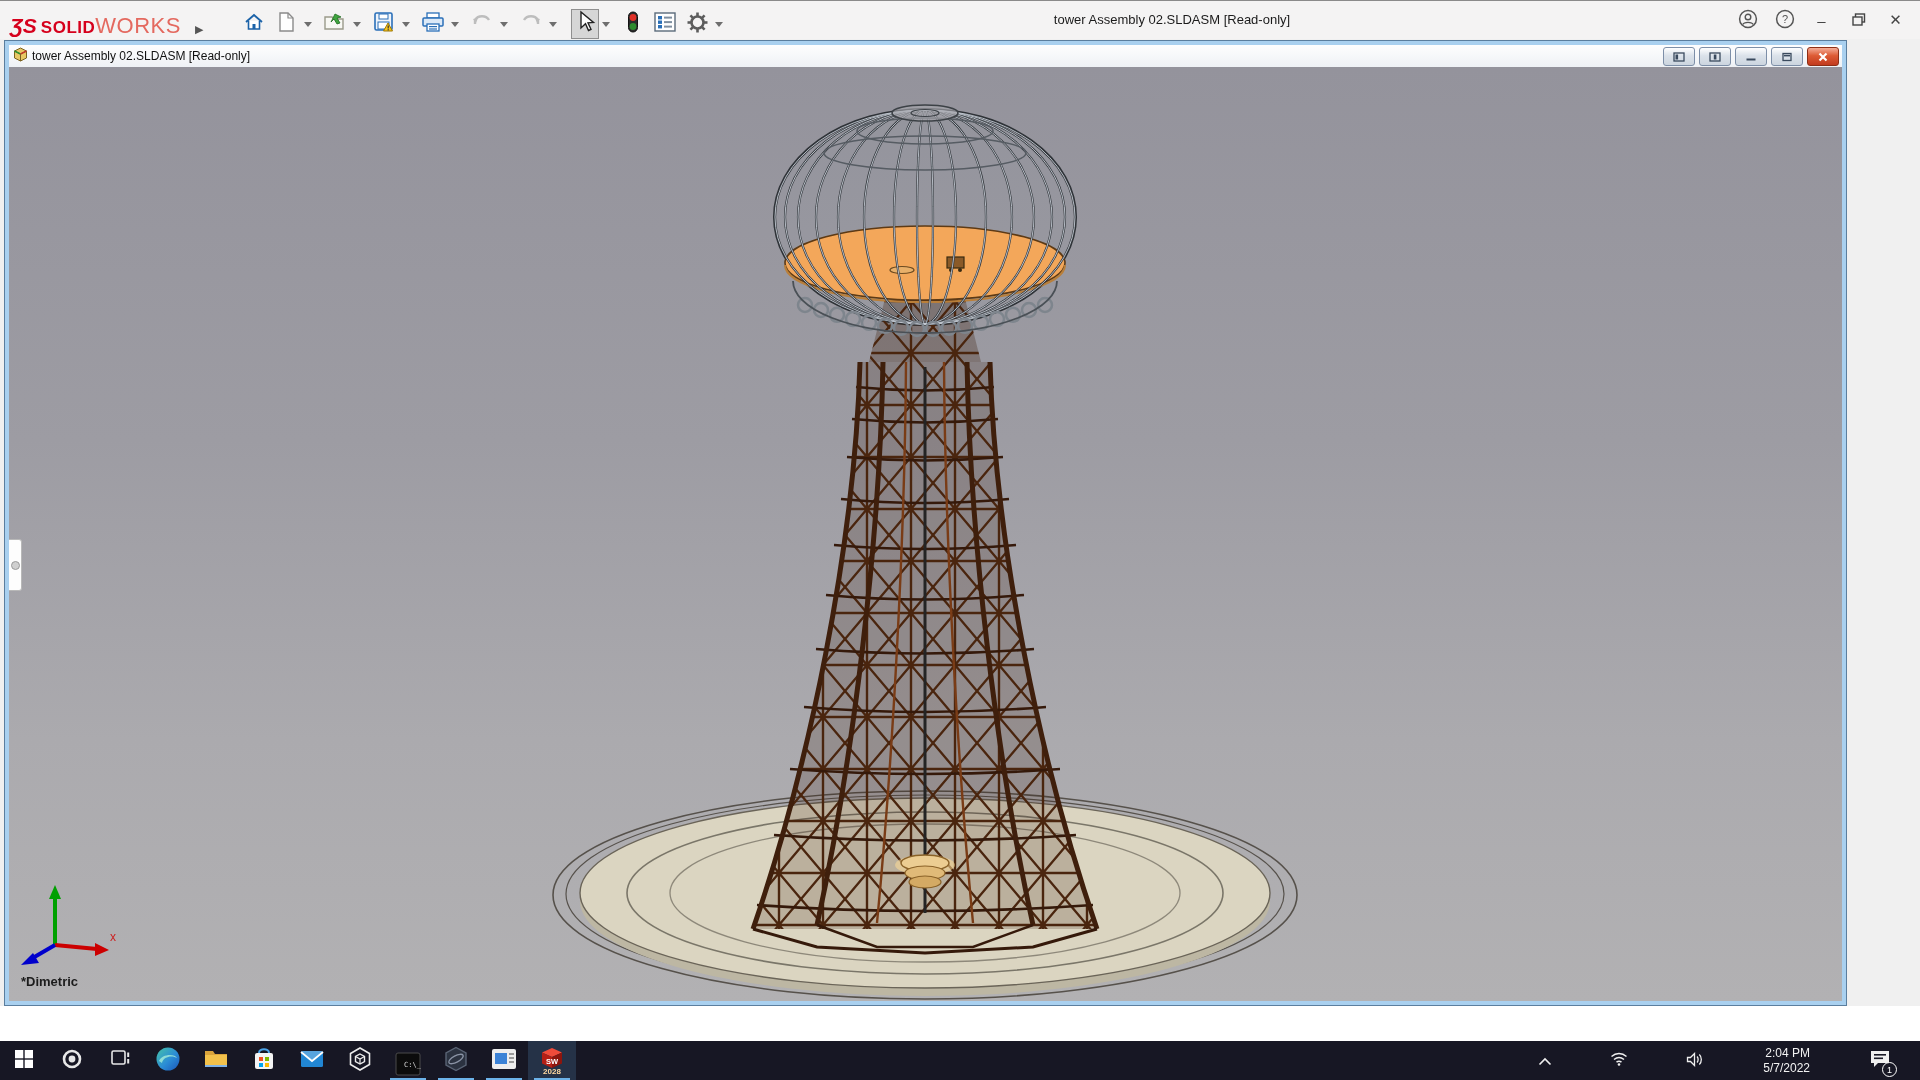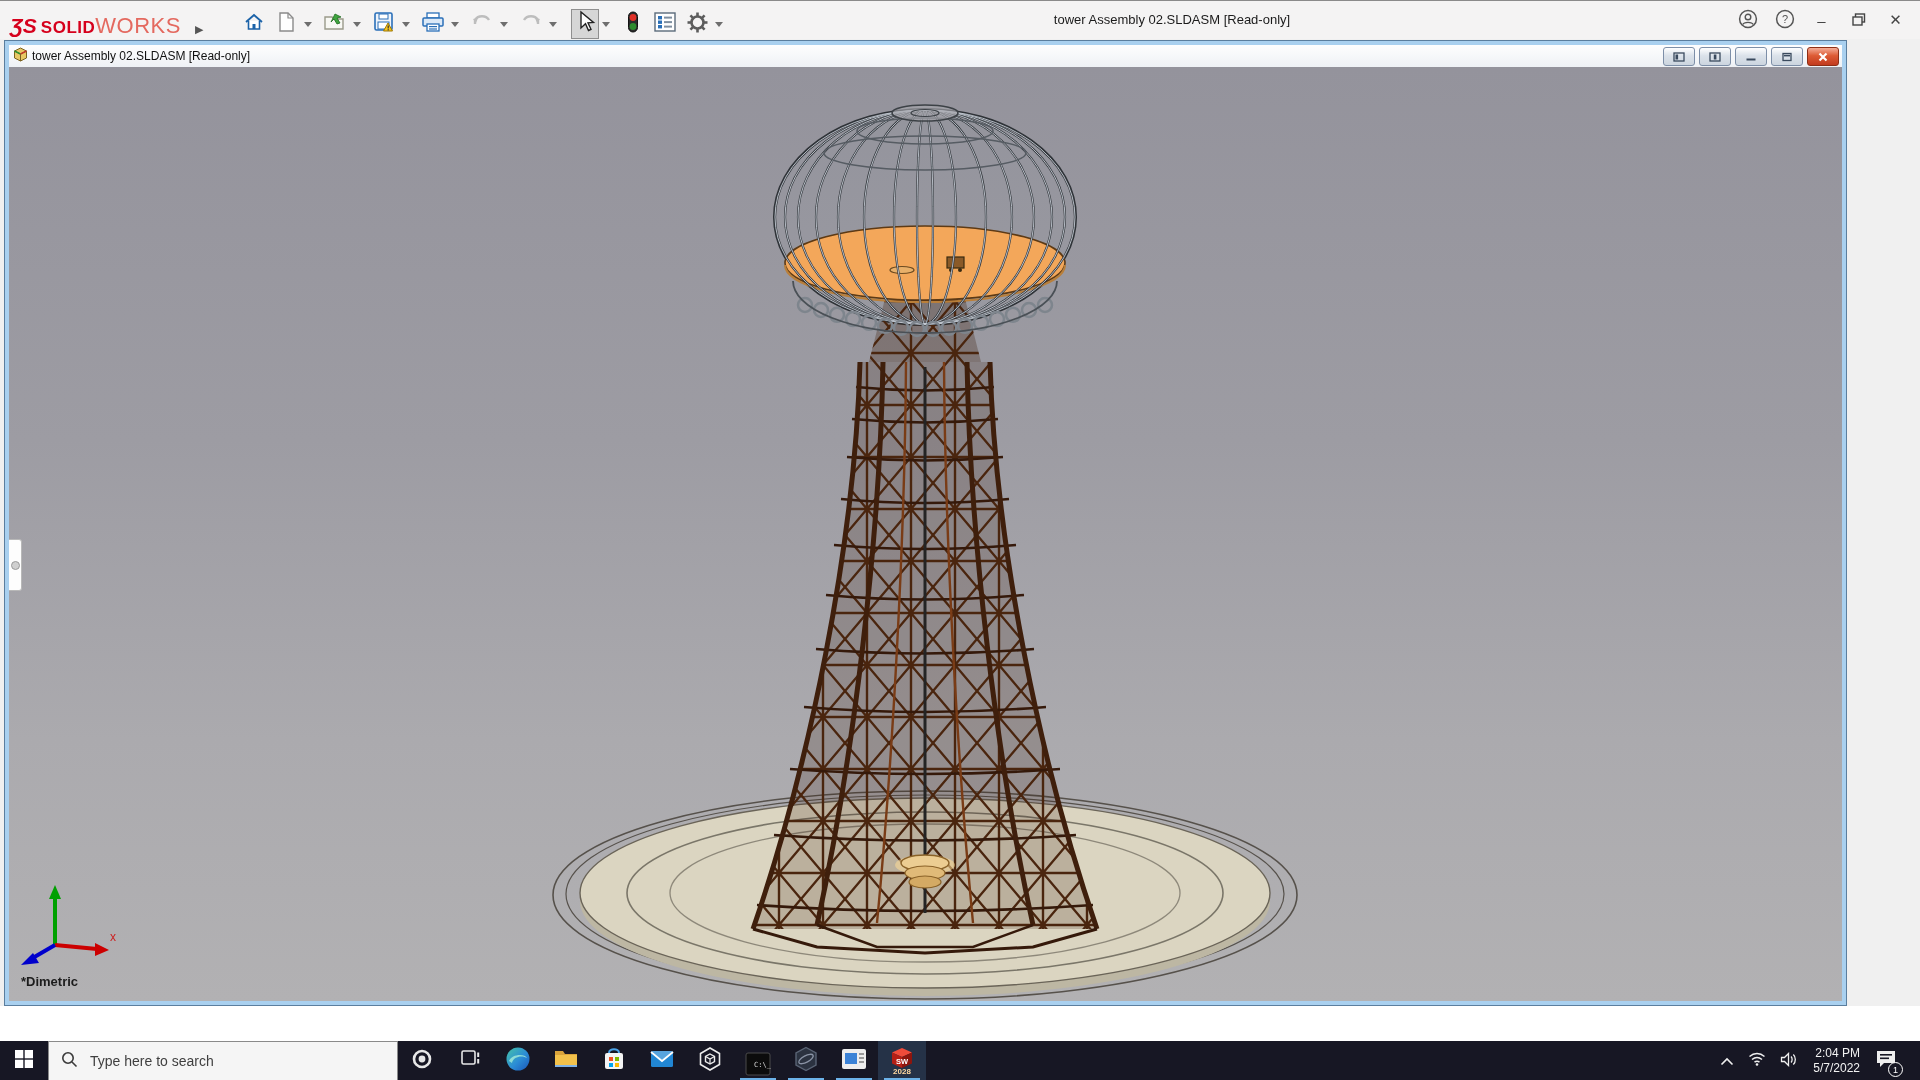--- a/index.html
+++ b/index.html
@@ -42,21 +42,21 @@
 
   
   .taskbar{position:absolute;left:0;top:1040px;width:1920px;height:40px;background:#171724;display:flex;align-items:stretch;color:#eee;}
   .tslot{width:48px;display:flex;align-items:center;justify-content:center;position:relative;flex:0 0 auto;}
   .tslot.running::after{content:"";position:absolute;left:6px;right:6px;bottom:0;height:3px;background:#6cb2e8;}
   .tslot.active{background:rgba(108,178,232,0.18);}
   .search{flex:0 0 auto;width:350px;background:#f5f5f5;border:1px solid #8a8a8a;box-sizing:border-box;display:flex;align-items:center;padding-left:12px;gap:10px;}
   .search input{border:none;outline:none;background:transparent;font-size:14px;color:#3c3c3c;font-family:"Liberation Sans",sans-serif;width:260px;}
   .search input::placeholder{color:#3f3f3f;opacity:1;}
   .spacer{flex:1 1 auto;}
-  .tray{display:flex;align-items:flex-end;flex:0 0 auto;padding-right:16px;}
+  .tray{display:flex;align-items:flex-end;flex:0 0 auto;padding-right:22px;gap:44px;}
   .trayslot{height:40px;display:flex;align-items:center;justify-content:center;padding:0 7px;}
   .clock{font-size:12px;line-height:15px;text-align:right;color:#f2f2f2;padding:0 8px;}
   .cmdtxt{position:absolute;font-family:"DejaVu Sans Mono",monospace;font-size:7px;color:#d8d8d8;left:9px;top:9px;}
   .swyear{font-size:8px;font-weight:bold;color:#ffd9a0;line-height:6px;text-align:center;}
 </style>
 </head>
 <body>
 
 <div class="app">
 
@@ -378,27 +378,20 @@
   <div class="taskbar">
     <div class="tslot">
       <span><svg width="18" height="18" viewBox="0 0 18 18">
             <rect x="0" y="0" width="8.3" height="8.3" fill="#fff"></rect>
             <rect x="9.7" y="0" width="8.3" height="8.3" fill="#fff"></rect>
             <rect x="0" y="9.7" width="8.3" height="8.3" fill="#fff"></rect>
             <rect x="9.7" y="9.7" width="8.3" height="8.3" fill="#fff"></rect>
           </svg></span>
     </div>
 
-    <div class="search">
-      <span><svg width="17" height="17" viewBox="0 0 17 17">
-            <circle cx="7" cy="7" r="5.2" fill="none" stroke="#3a3a3a" stroke-width="1.6"></circle>
-            <line x1="11" y1="11" x2="15.5" y2="15.5" stroke="#3a3a3a" stroke-width="1.6"></line>
-          </svg></span>
-      <input type="text" placeholder="Type here to search" style="">
-    </div>
 
     <div class="tslot">
       <span><svg width="22" height="22" viewBox="0 0 22 22">
             <circle cx="11" cy="11" r="8" fill="none" stroke="#e8e8e8" stroke-width="2.6"></circle>
             <circle cx="11" cy="11" r="3.4" fill="#e8e8e8"></circle>
           </svg></span>
     </div>
     <div class="tslot">
       <span><svg width="22" height="22" viewBox="0 0 22 22">
             <rect x="3" y="3" width="13" height="13" rx="1.5" fill="none" stroke="#e8e8e8" stroke-width="1.6"></rect>

